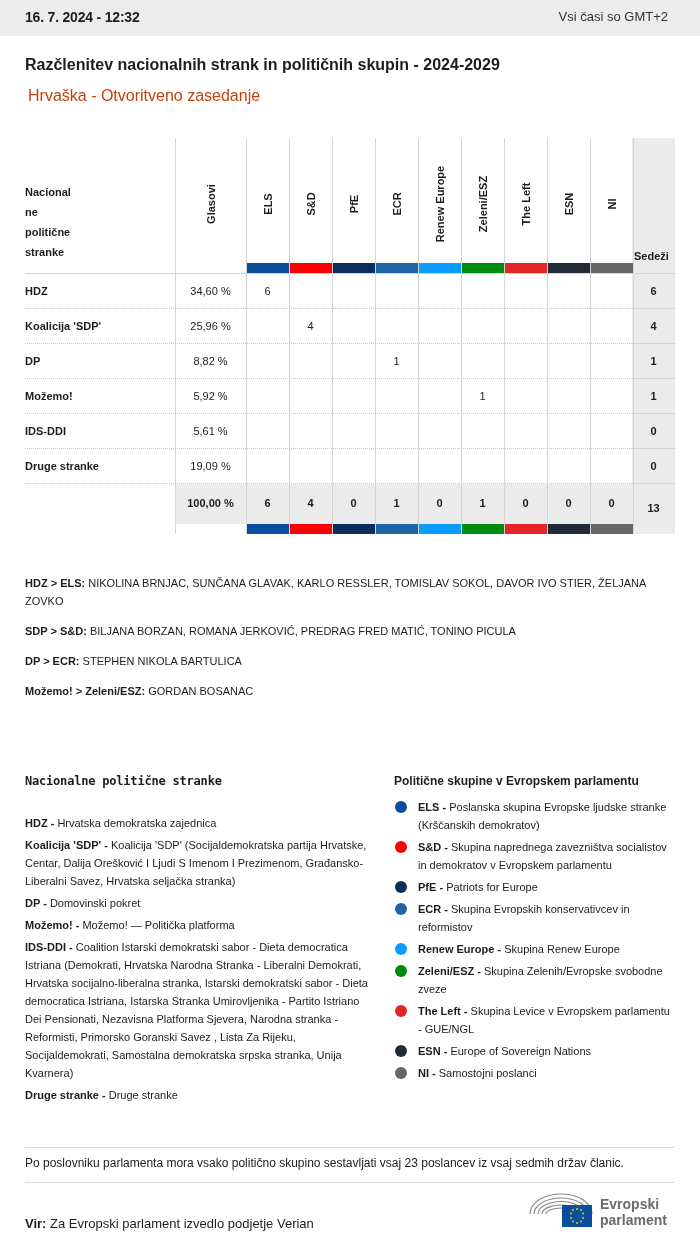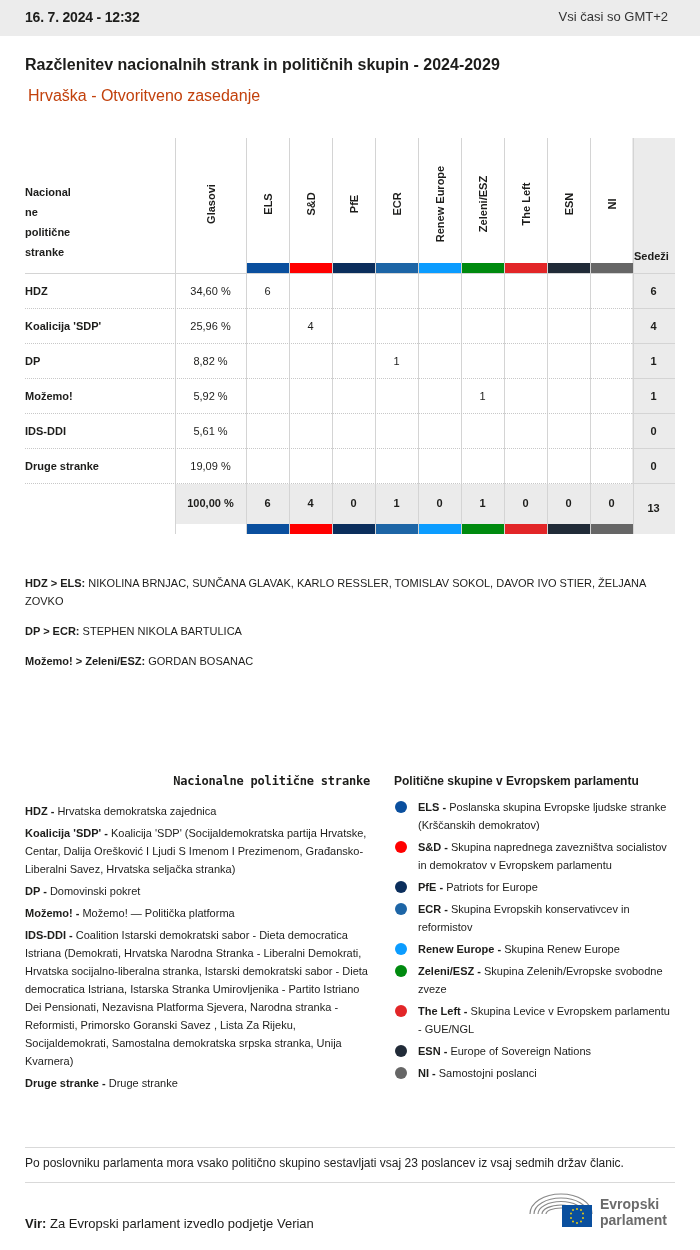--- a/index.html
+++ b/index.html
@@ -27,21 +27,21 @@
   .cell { position: absolute; font-size: 11px; text-align: center; line-height: 14px; }
   .cell.party { text-align: left; font-weight: bold; }
   .cell.bold { font-weight: bold; }
   .total-bg { position: absolute; left: 150px; top: 346px; width: 457px; height: 40px; background: #ebebeb; }
 
   .members { position: absolute; left: 25px; top: 574px; width: 650px; font-size: 11px; line-height: 18px; }
   .members p { margin-bottom: 12px; }
   .members b { font-weight: bold; }
 
   .leg-left { position: absolute; left: 25px; top: 772px; width: 345px; font-size: 11px; line-height: 18px; }
-  .leg-left .lh { font-family: "DejaVu Sans Mono", monospace; font-weight: bold; font-size: 12px; margin-bottom: 12px; letter-spacing: -0.2px; text-align: right; }
+  .leg-left .lh { font-family: "DejaVu Sans Mono", monospace; font-weight: bold; font-size: 12px; margin-bottom: 24px; letter-spacing: -0.2px; }
   .leg-left p { margin-bottom: 4px; }
   .leg-right { position: absolute; left: 394px; top: 772px; width: 280px; font-size: 11px; line-height: 18px; }
   .leg-right .lh { font-weight: bold; font-size: 12px; margin-bottom: 8px; }
   .leg-right .item { position: relative; padding-left: 24px; margin-bottom: 4px; }
   .leg-right .dot { position: absolute; left: 1px; top: 3px; width: 12px; height: 12px; border-radius: 50%; }
 
   .rule { position: absolute; left: 25px; width: 650px; height: 0; border-top: 1px solid #d9d9d9; }
   .note { position: absolute; left: 25px; top: 1156px; font-size: 12px; color: #222; }
   .source { position: absolute; left: 25px; top: 1216px; font-size: 13px; }
   .source b { font-weight: bold; }
@@ -222,20 +222,21 @@
     <div class="cell bold" style="left:393px;top:358px;width:43px">0</div>
     <div class="cell bold" style="left:436px;top:358px;width:43px">1</div>
     <div class="cell bold" style="left:479px;top:358px;width:43px">0</div>
     <div class="cell bold" style="left:522px;top:358px;width:43px">0</div>
     <div class="cell bold" style="left:565px;top:358px;width:43px">0</div>
     <div class="cell bold" style="left:607px;top:363px;width:43px">13</div>
   </div>
 
 <div class="members" id="members">
     <p><b>HDZ &gt; ELS</b><b>: </b><span>NIKOLINA BRNJAC, SUNČANA GLAVAK, KARLO RESSLER, TOMISLAV SOKOL, DAVOR IVO STIER, ŽELJANA ZOVKO</span></p>
+    <p><b>SDP &gt; S&amp;D</b><b>: </b><span>BILJANA BORZAN, ROMANA JERKOVIĆ, PREDRAG FRED MATIĆ, TONINO PICULA</span></p>
     <p><b>DP &gt; ECR</b><b>: </b><span>STEPHEN NIKOLA BARTULICA</span></p>
     <p><b>Možemo! &gt; Zeleni/ESZ</b><b>: </b><span>GORDAN BOSANAC</span></p>
   </div>
 
 <div class="leg-left" id="legLeft">
   <div class="lh">Nacionalne politične stranke</div>
 <p><b>HDZ</b><b> - </b><span>Hrvatska demokratska zajednica</span></p>
     <p><b>Koalicija 'SDP'</b><b> - </b><span>Koalicija 'SDP' (Socijaldemokratska partija Hrvatske, Centar, Dalija Orešković I Ljudi S Imenom I Prezimenom, Građansko-Liberalni Savez, Hrvatska seljačka stranka)</span></p>
     <p><b>DP</b><b> - </b><span>Domovinski pokret</span></p>
     <p><b>Možemo!</b><b> - </b><span>Možemo! — Politička platforma</span></p>

